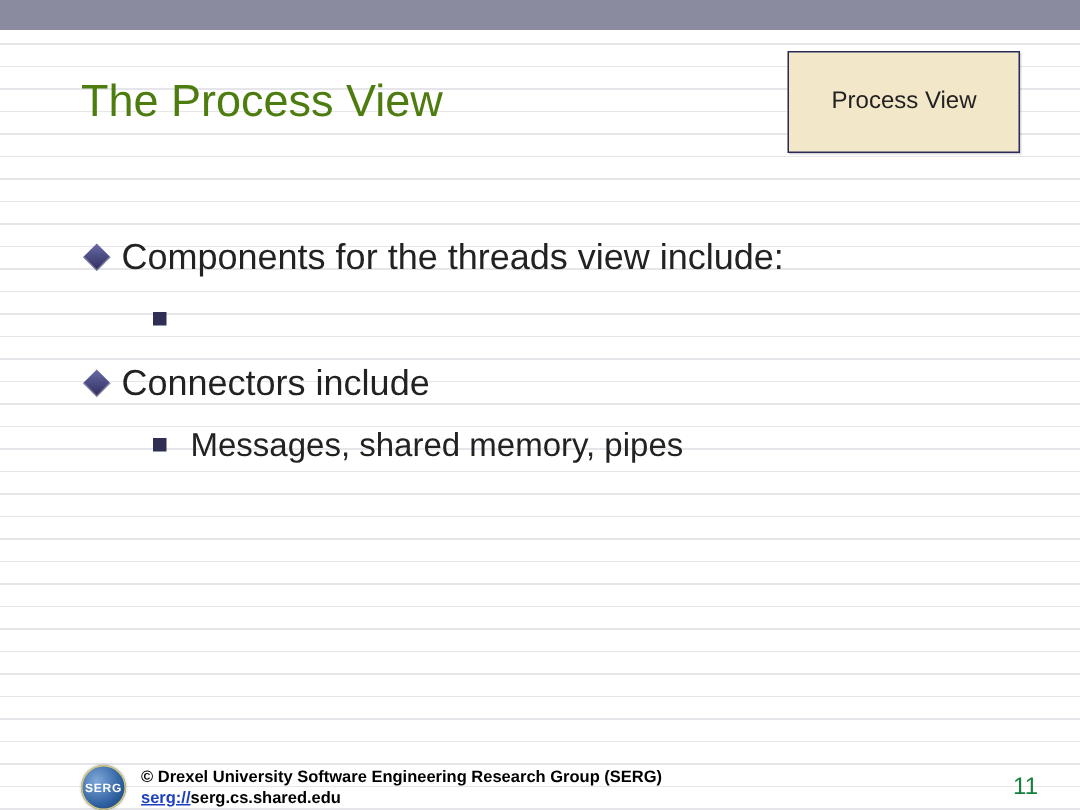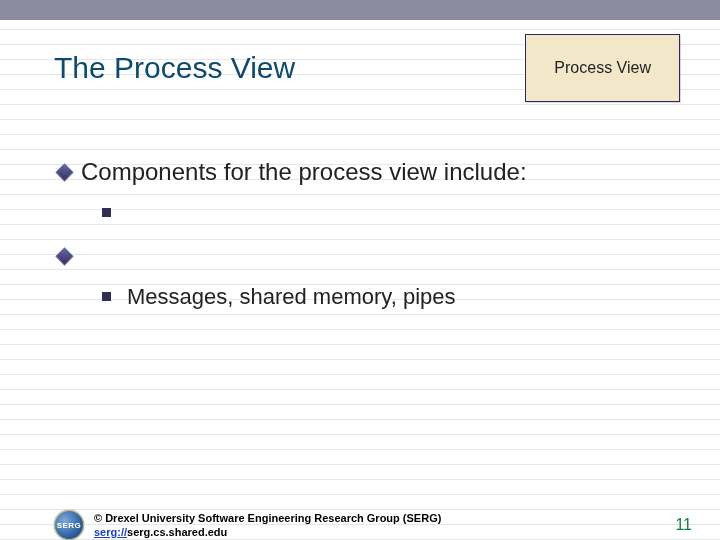--- a/index.html
+++ b/index.html
@@ -37,21 +37,21 @@
     padding: 34px 36px 0 54px;
   }
   .header-row {
     display: flex;
     align-items: center;
     justify-content: space-between;
     margin-bottom: 56px;
   }
   .title {
     font-size: 30px;
-    color: #0c4a6e;
+    color: #4d7c0f;
     font-weight: 400;
   }
   .badge {
     border: 1.5px solid #2a2a5a;
     background: #f2e8c9;
     padding: 24px 28px;
     font-size: 16px;
     color: #222;
     margin-right: 4px;
     box-shadow: 1px 1px 0 rgba(0,0,0,.15);
@@ -122,27 +122,27 @@
 <div class="top-bar"></div>
 
 <div class="content">
   <div class="header-row">
     <div class="title">The Process View</div>
     <div class="badge">Process View</div>
   </div>
 
   <ul class="bullets">
     <li>
-      <span class="diamond"></span><span>Components for the process view include:</span>
+      <span class="diamond"></span><span>Components for the threads view include:</span>
       <ul class="sub">
         <li><span class="square"></span></li>
       </ul>
     </li>
     <li>
-      <span class="diamond"></span>
+      <span class="diamond"></span><span>Connectors include</span>
       <ul class="sub">
         <li><span class="square"></span><span>Messages, shared memory, pipes</span></li>
       </ul>
     </li>
   </ul>
 </div>
 
 <div class="footer">
   <div class="logo">
     <span class="logo-text">SERG</span>

